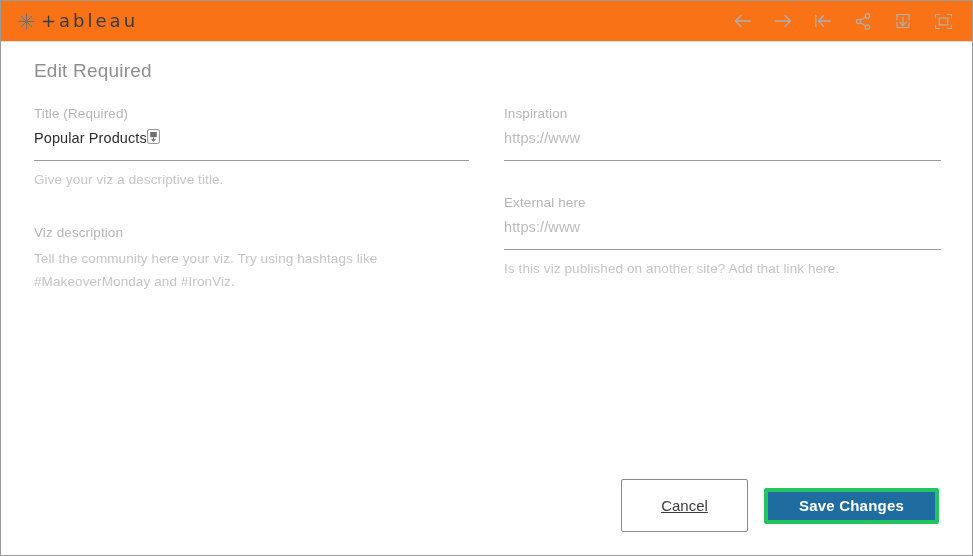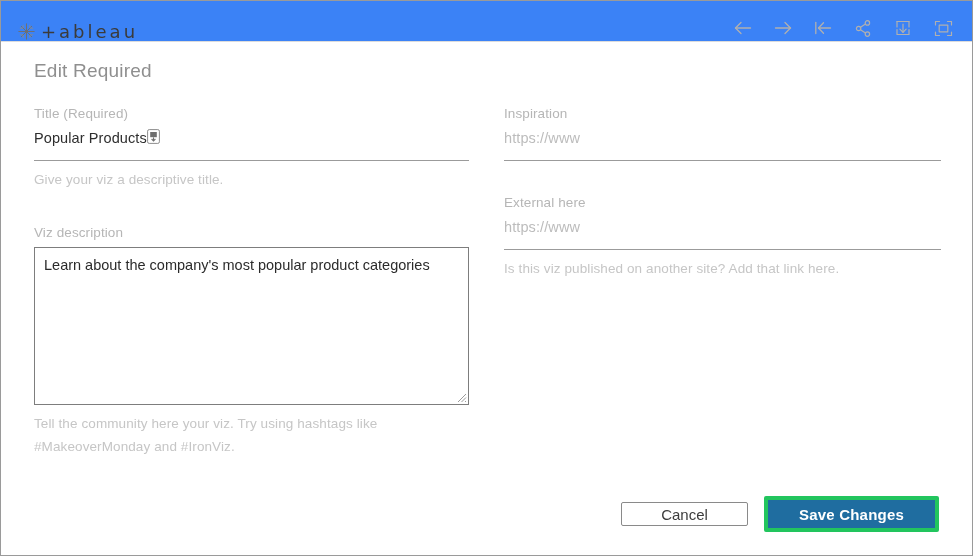--- a/index.html
+++ b/index.html
@@ -19,24 +19,24 @@
     background: #ffffff;
     border: 1px solid #9a9a9a;
     overflow: hidden;
   }
 
   
   .topbar {
     position: relative;
     height: 41px;
     box-sizing: border-box;
-    background: #3b82f6;
+    background: #f97316;
     border-bottom: 1px solid #dcdcdc;
     display: flex;
-    align-items: flex-end;
+    align-items: center;
     justify-content: space-between;
     padding: 0 14px 0 16px;
   }
   .brand {
     display: flex;
     align-items: center;
     gap: 2px;
     user-select: none;
   }
   .brand-mark {
@@ -168,24 +168,25 @@
   }
   .btn {
     font-family: "Liberation Sans", sans-serif;
     font-size: 15px;
     cursor: pointer;
     box-sizing: border-box;
     border-radius: 2px;
   }
   .btn-cancel {
     width: 127px;
-    height: 24px;
+    height: 53px;
     background: #ffffff;
     border: 1px solid #8a8a8a;
     color: #3c3c3c;
+    text-decoration: underline;
   }
   .btn-save {
     width: 175px;
     height: 36px;
     background: #1f6da0;
     border: 4px solid #22c55e;
     color: #ffffff;
     font-weight: bold;
     letter-spacing: 0.2px;
   }
@@ -310,30 +311,20 @@
                 <line x1="6.5" y1="8.4" x2="6.5" y2="11.6" stroke="#6f6f6f" stroke-width="1.1"></line>
                 <polyline points="4.6,10 6.5,11.9 8.4,10" fill="none" stroke="#6f6f6f" stroke-width="1.1"></polyline>
               </svg>
             </span>
           </div>
           <div class="field-hint">Give your viz a descriptive title.</div>
         </div>
 
         <div class="desc-block">
           <div class="field-label">Viz description</div>
-          <div class="desc-wrap">
-            <textarea class="desc-area" style="">Learn about the company's most popular product categories</textarea>
-            <svg class="resize-grip" viewBox="0 0 12 12" aria-hidden="true">
-              <g stroke="#9c9c9c" stroke-width="1">
-                <line x1="11" y1="3" x2="3" y2="11"></line>
-                <line x1="11" y1="6.5" x2="6.5" y2="11"></line>
-                <line x1="11" y1="10" x2="10" y2="11"></line>
-              </g>
-            </svg>
-          </div>
           <div class="field-hint">Tell the community here your viz. Try using hashtags like #MakeoverMonday and #IronViz.</div>
         </div>
 
       </div>
 
       <div class="col-right">
 
         <div>
           <div class="field-label">Inspiration</div>
           <div class="underline-field">

